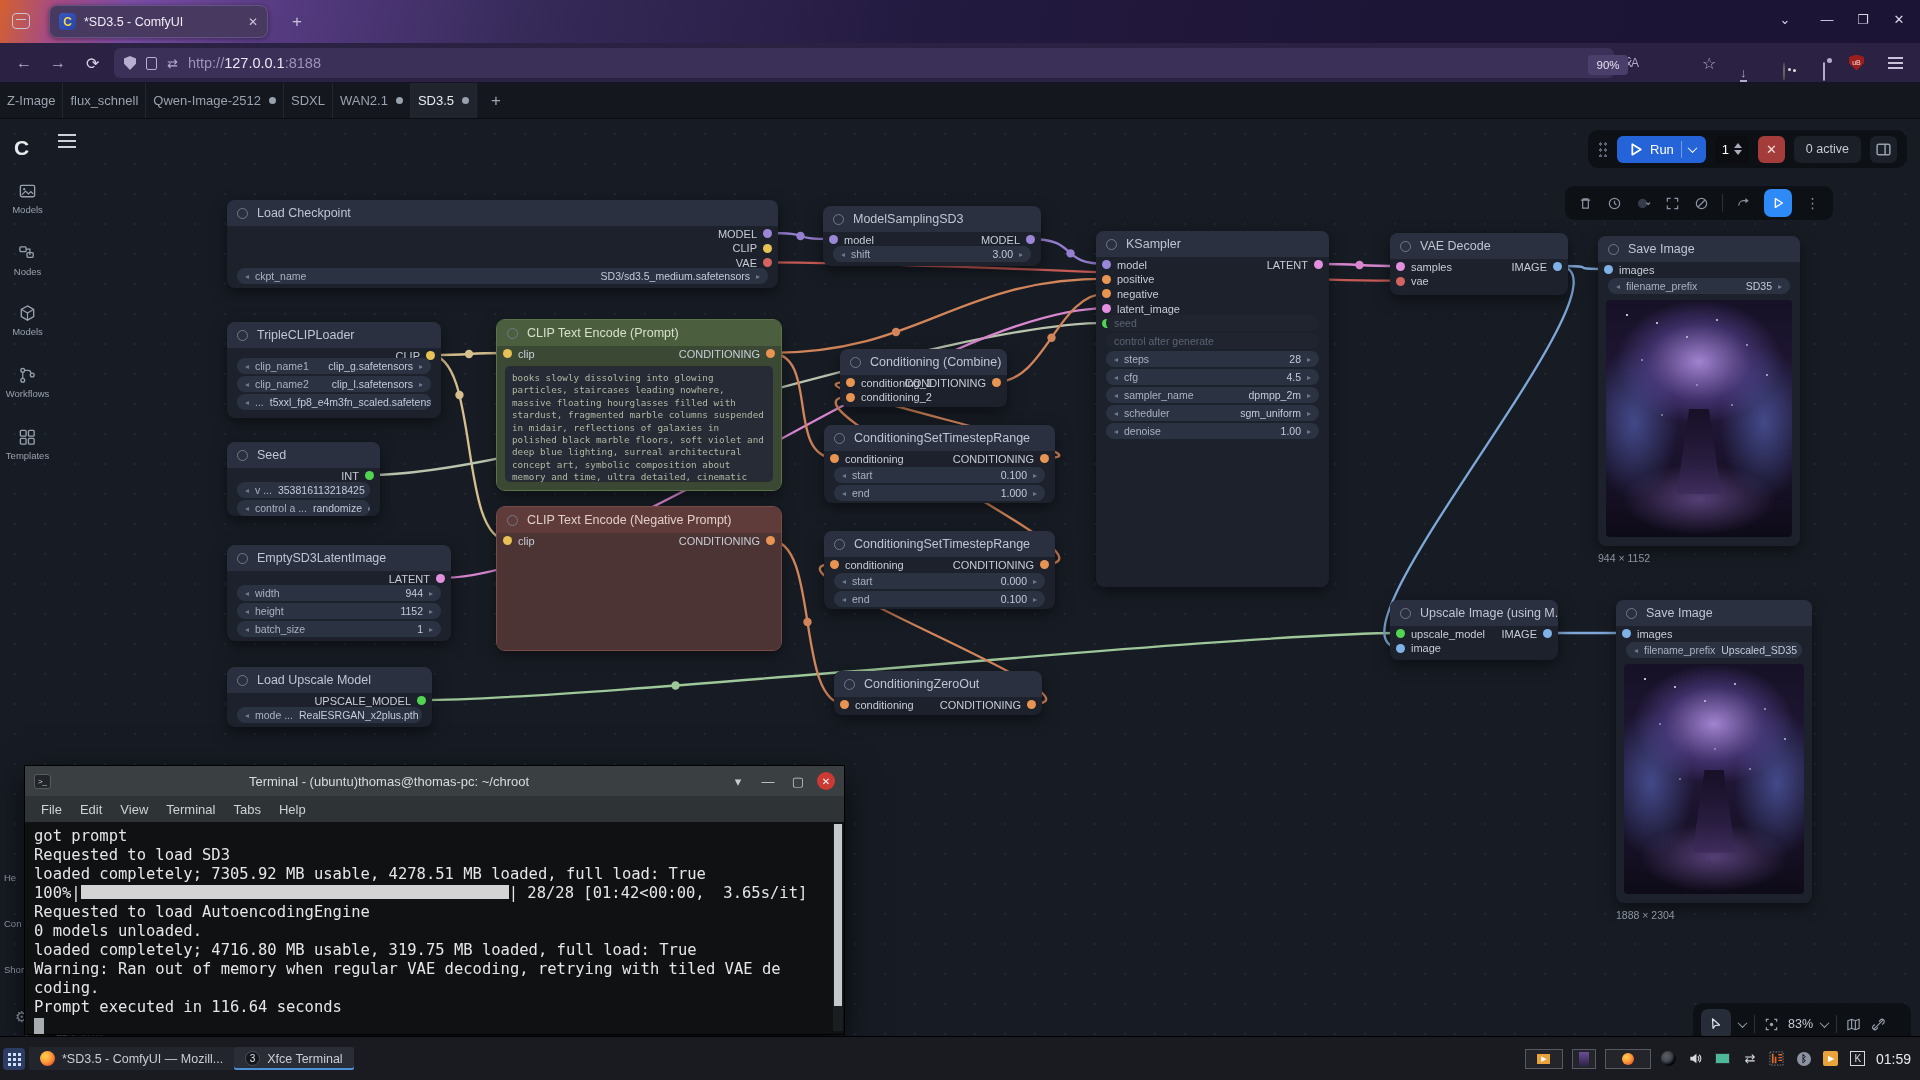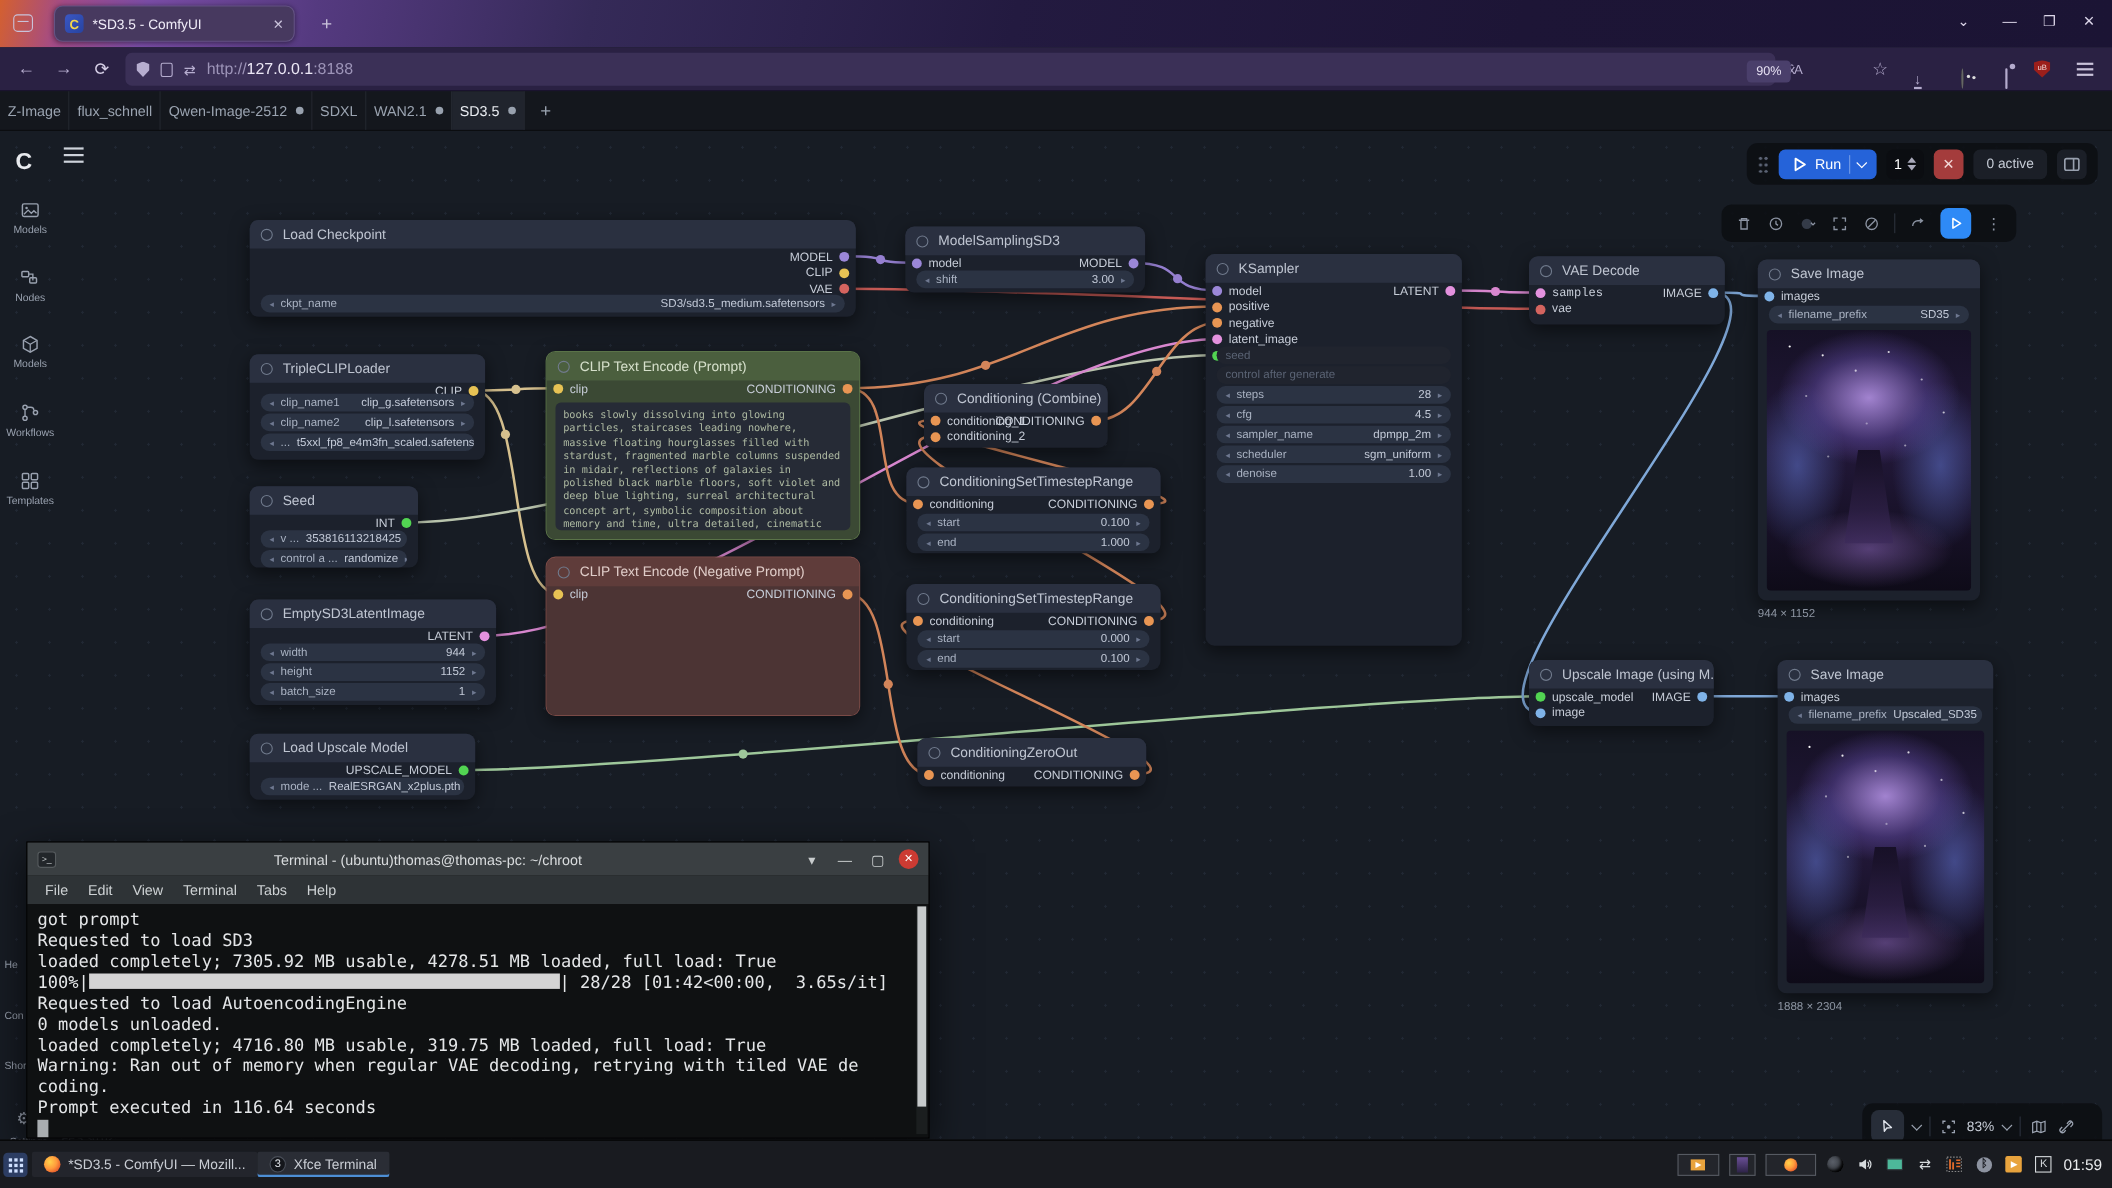--- a/index.html
+++ b/index.html
@@ -475,21 +475,21 @@
             <span class="wl">denoise</span>
             <span class="wv">1.00</span>
             <span class="warr">▸</span>
           </div>
         </div>
         <div class="node" style="left: 1390px; top: 233px; width: 178px; height: 62px;">
           <div class="nhead">
             <span class="ndot"></span>
             <span>VAE Decode</span>
           </div>
-          <div class="pin" style="top: 27px; font-family: Liberation Mono, monospace;">
+          <div class="pin" style="top: 27px;">
             <span class="pdot" style="background: rgb(227, 145, 222);"></span>
             <span>samples</span>
           </div>
           <div class="pin" style="top: 41.7px;">
             <span class="pdot" style="background: rgb(212, 100, 95);"></span>
             <span>vae</span>
           </div>
           <div class="pout" style="top: 27px;">
             <span>IMAGE</span>
             <span class="pdot" style="background: rgb(127, 179, 232);"></span>

